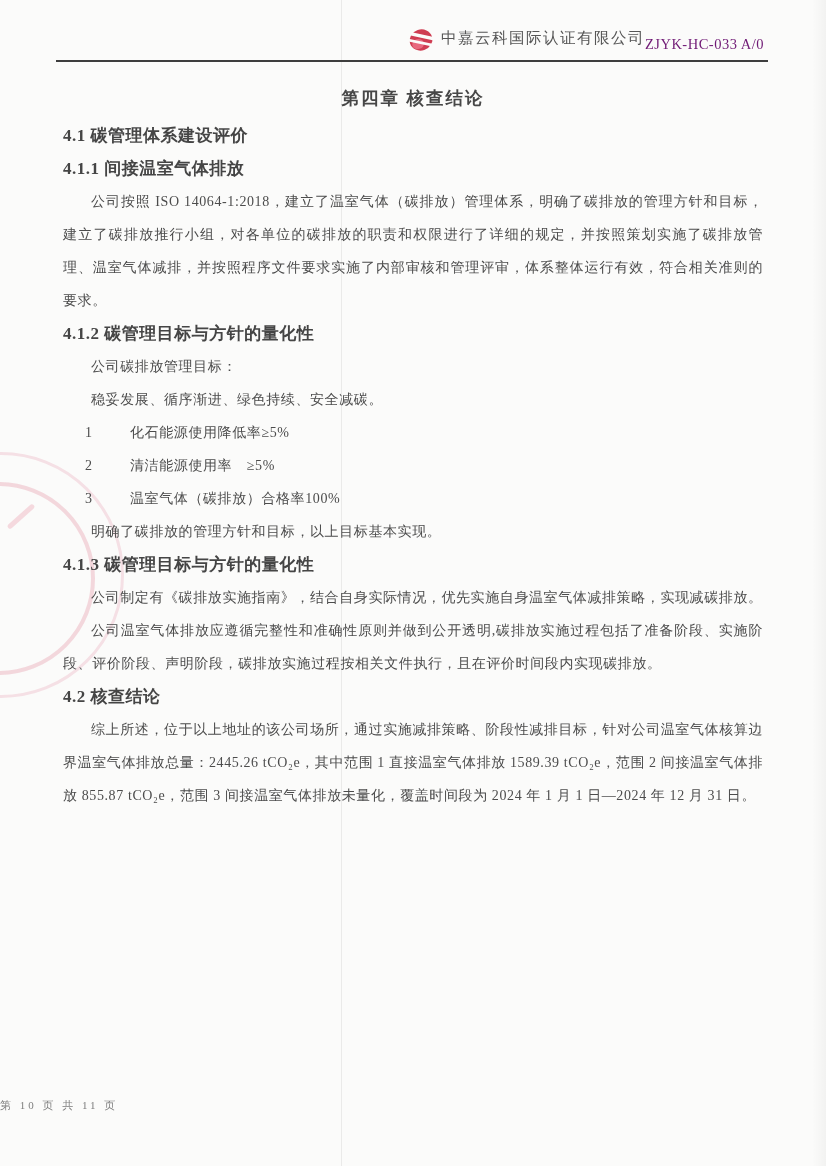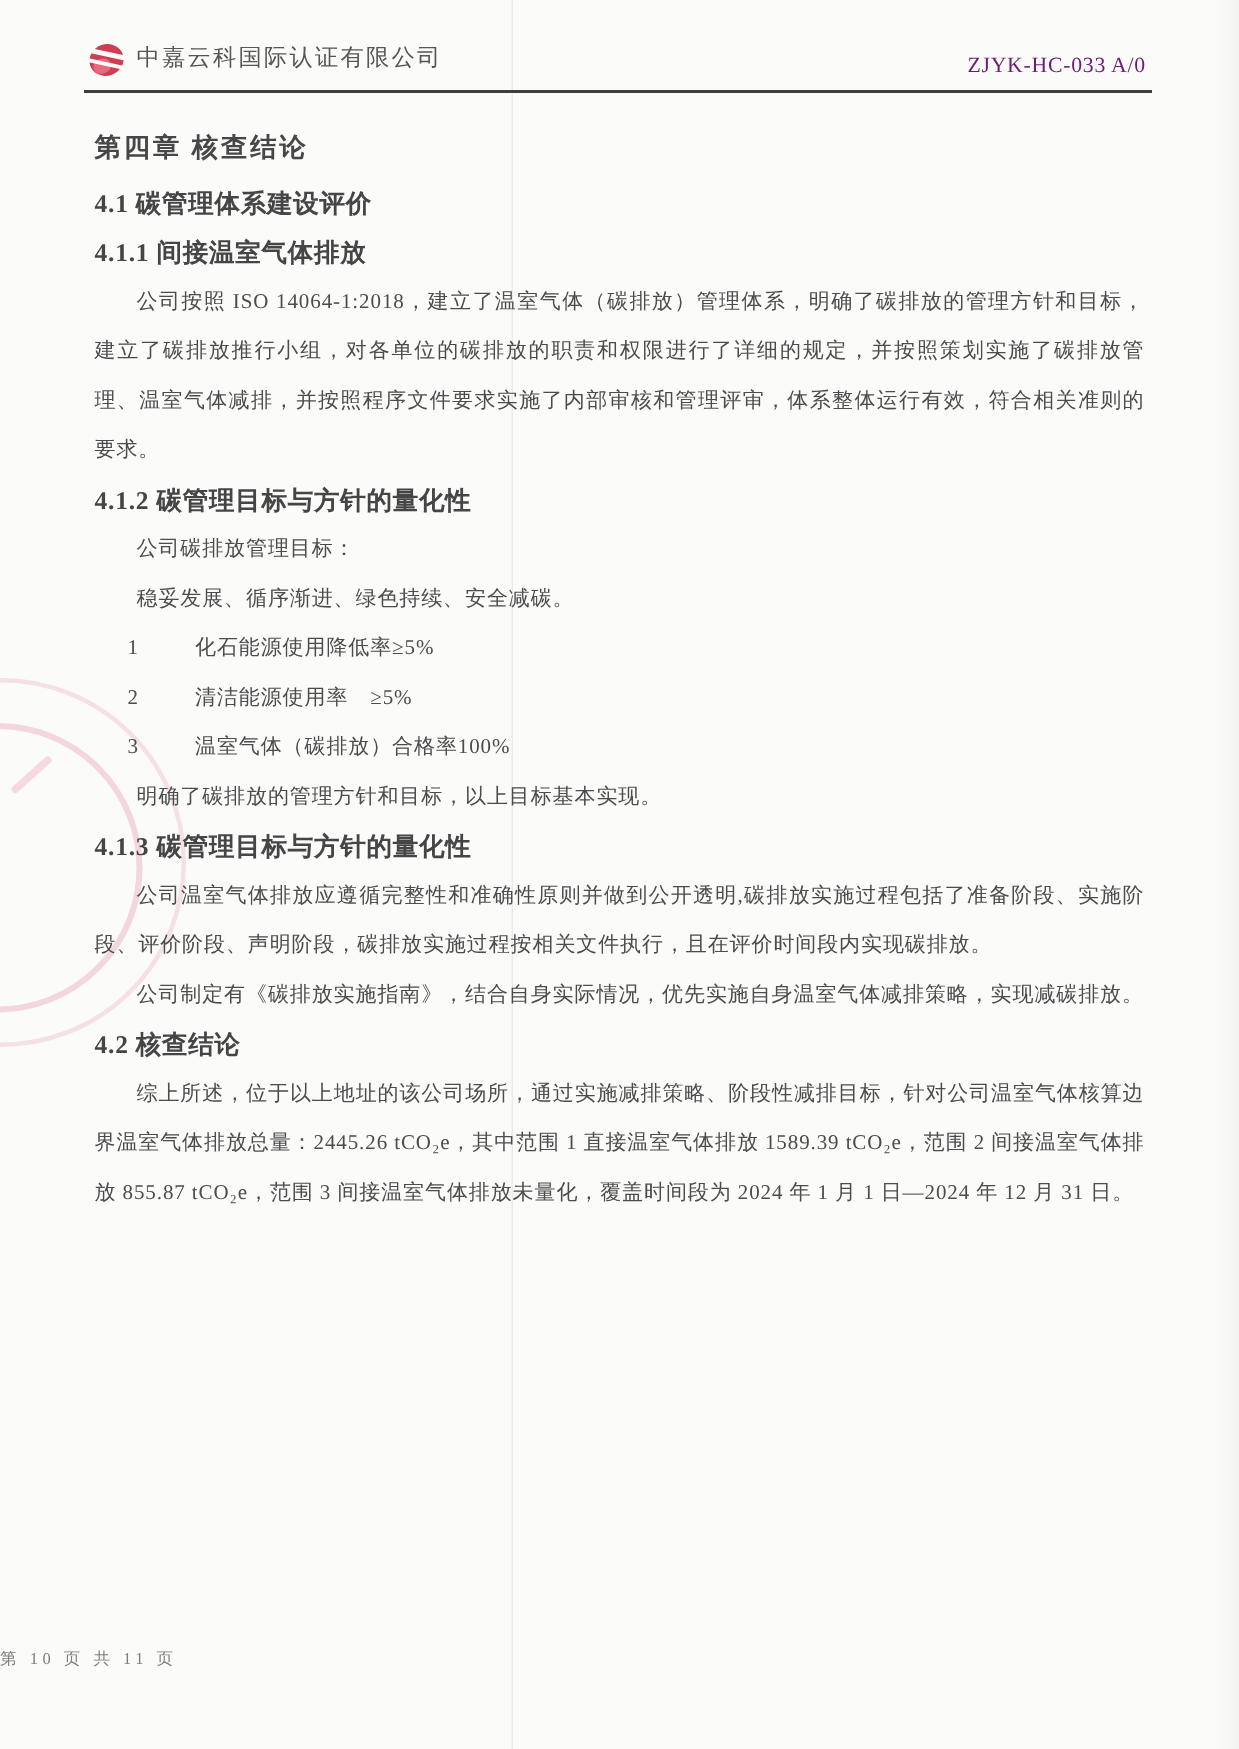--- a/index.html
+++ b/index.html
@@ -38,35 +38,35 @@
     position:absolute;left:4px;top:514px;width:34px;height:5px;
     background:rgba(232,140,160,0.30);
     transform:rotate(-42deg);
     border-radius:3px;
     pointer-events:none;
   }
   
   .header{
     position:absolute;left:56px;right:58px;top:0;height:62px;
     border-bottom:2px solid #3e3e3e;
-    display:flex;align-items:flex-end;justify-content:space-between;
+    display:flex;align-items:flex-end;justify-content:flex-end;
     padding-bottom:7px;box-sizing:border-box;
   }
   .brand{display:flex;align-items:center;gap:5px;}
   .logo{width:30px;height:30px;display:inline-block;position:relative;top:2px;}
   .brand-name{
     font-size:15.5px;color:#565656;letter-spacing:1.5px;
   }
   .doc-code{
     font-size:14.5px;color:#701a75;letter-spacing:0.5px;padding-right:4px;
   }
   
   .main{position:absolute;left:63px;right:63px;top:64px;}
   .doc-title{
-    text-align:left;
+    text-align:center;
     font-size:17.5px;font-weight:bold;color:#474747;
     letter-spacing:2px;
     margin:22px 0 9px 0;
   }
   .h2{
     font-weight:bold;font-size:17px;line-height:33px;
     color:#454545;letter-spacing:0.5px;
   }
   .para{
     font-size:14px;line-height:33px;letter-spacing:0.6px;
@@ -134,22 +134,22 @@
     <span class="goal-text">清洁能源使用率　≥5%</span>
   </div>
   <div class="goal-row">
     <span class="goal-no">3</span>
     <span class="goal-text">温室气体（碳排放）合格率100%</span>
   </div>
 
   <div class="line">明确了碳排放的管理方针和目标，以上目标基本实现。</div>
 
   <div class="h2">4.1.3 碳管理目标与方针的量化性</div>
+  <p class="para">公司制定有《碳排放实施指南》，结合自身实际情况，优先实施自身温室气体减排策略，实现减碳排放。</p>
   <p class="para">公司温室气体排放应遵循完整性和准确性原则并做到公开透明,碳排放实施过程包括了准备阶段、实施阶段、评价阶段、声明阶段，碳排放实施过程按相关文件执行，且在评价时间段内实现碳排放。</p>
-  <p class="para">公司制定有《碳排放实施指南》，结合自身实际情况，优先实施自身温室气体减排策略，实现减碳排放。</p>
 
   <div class="h2">4.2 核查结论</div>
   <p class="para">综上所述，位于以上地址的该公司场所，通过实施减排策略、阶段性减排目标，针对公司温室气体核算边界温室气体排放总量：2445.26 tCO₂e，其中范围 1 直接温室气体排放 1589.39 tCO₂e，范围 2 间接温室气体排放 855.87 tCO₂e，范围 3 间接温室气体排放未量化，覆盖时间段为 2024 年 1 月 1 日—2024 年 12 月 31 日。</p>
 </div>
 
 <div class="footer">
   <span>第 10 页 共 11 页</span>
 </div>
 
 </body></html>

